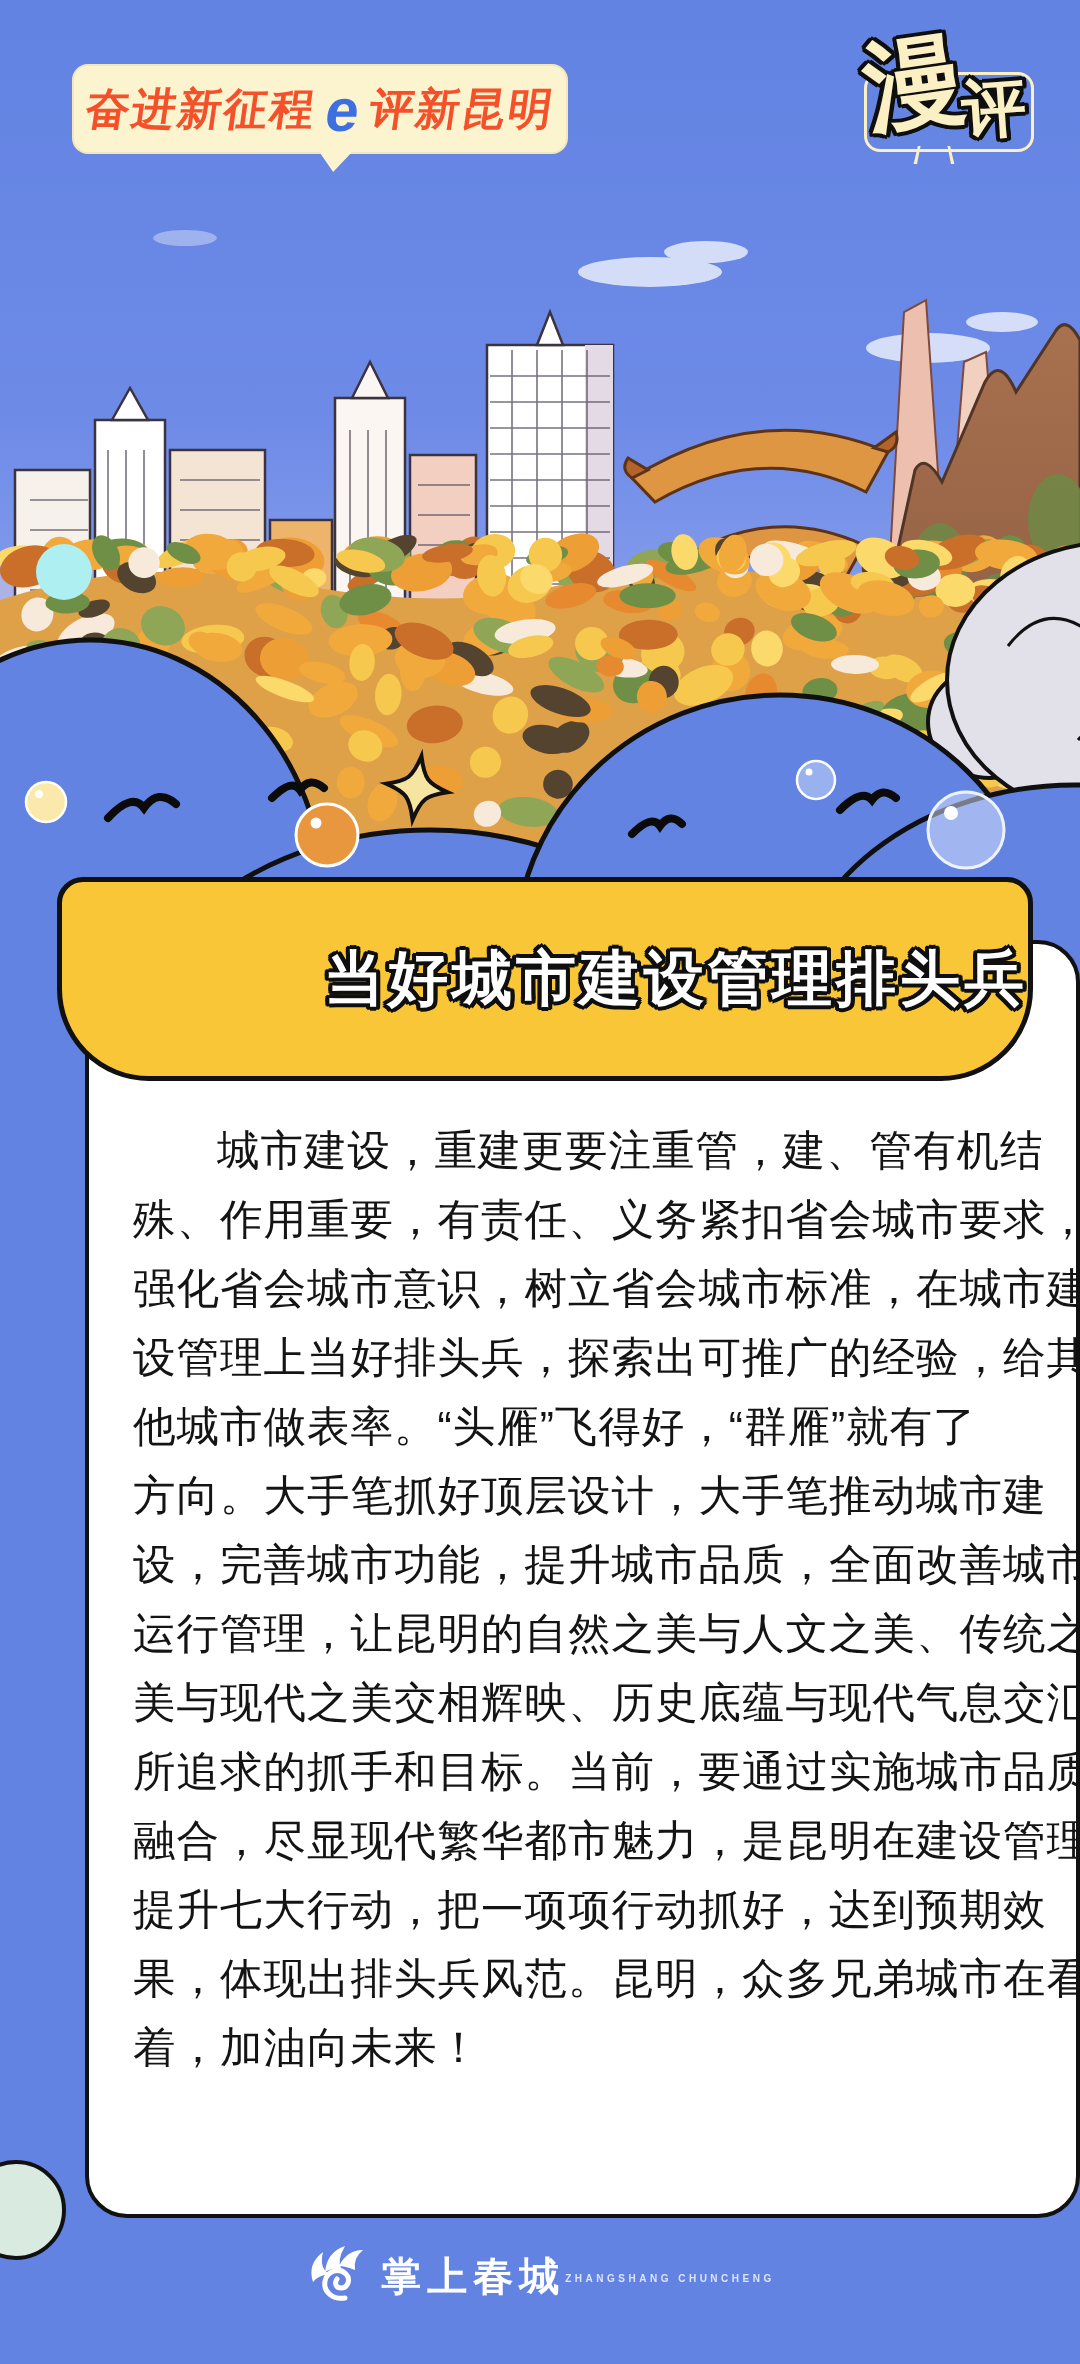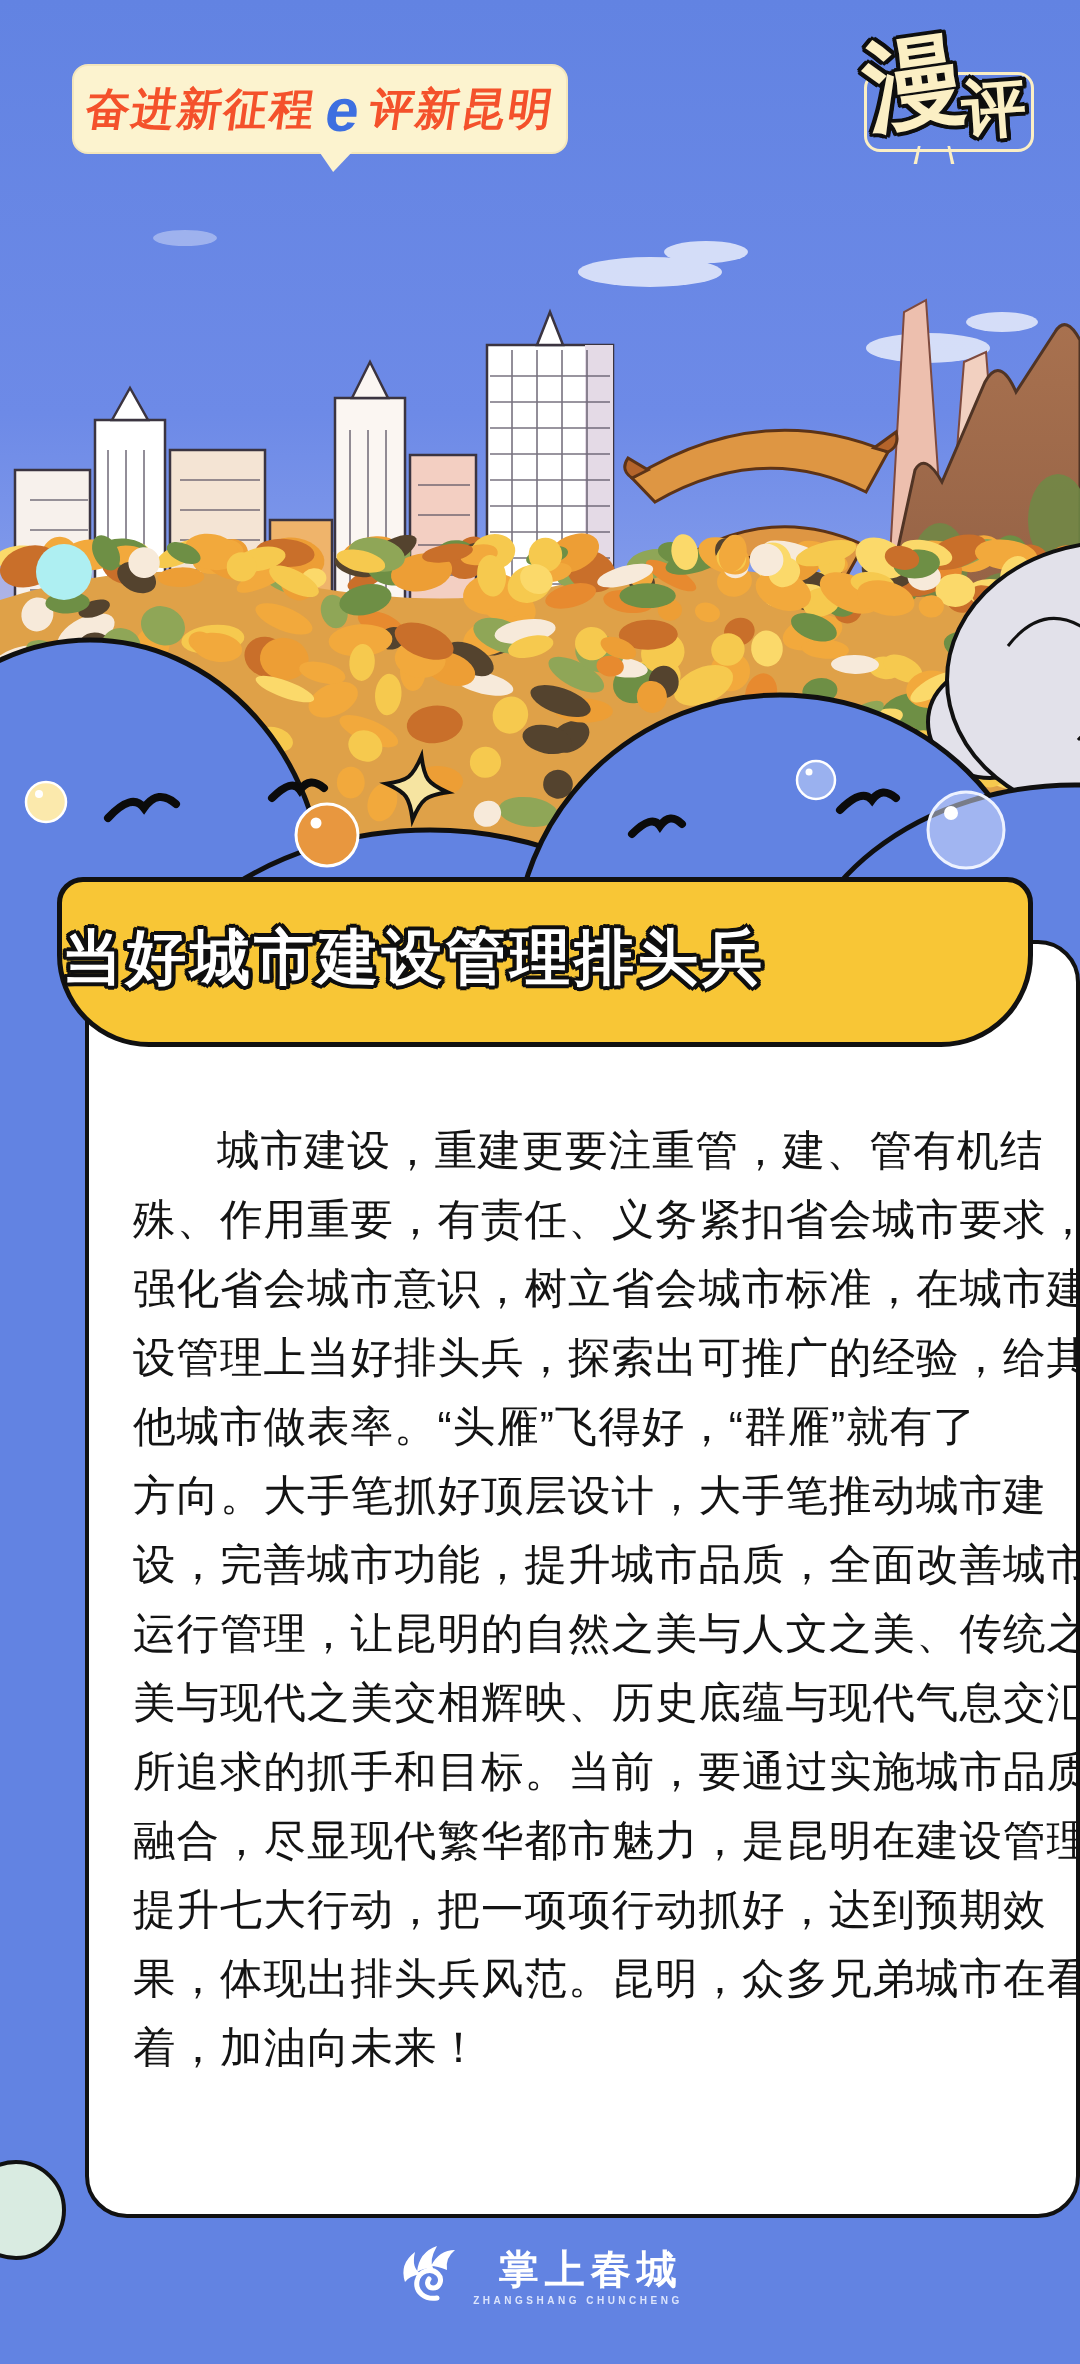--- a/index.html
+++ b/index.html
@@ -70,26 +70,25 @@
     box-sizing:border-box;z-index:12;
   }
   .mint-circle{
     position:absolute;left:-34px;top:2160px;width:100px;height:100px;
     border-radius:50%;background:#D9EBE1;border:4px solid #111;
     box-sizing:border-box;z-index:12;
   }
   
   .banner{
     position:absolute;left:57px;top:877px;
-    width:976px;height:170px;box-sizing:border-box;
+    width:976px;height:204px;box-sizing:border-box;
     background:#F8C636;border:5px solid #111;
     border-radius:26px 26px 92px 92px;
-    display:flex;flex-direction:column;align-items:flex-start;justify-content:center;gap:12px;
+    display:flex;flex-direction:column;align-items:flex-end;justify-content:center;gap:12px;
     z-index:40;
-    font-family:Liberation Mono, monospace;
   }
   .banner .title-line{
     color:#FFFFFF;font-weight:900;line-height:1;white-space:nowrap;
   }
   .banner .line1{font-size:60px;letter-spacing:4px;}
   .banner .line2{font-size:60px;letter-spacing:2px;}
   
   .article-card{
     position:absolute;left:45px;top:940px;
     width:995px;height:1278px;box-sizing:border-box;
@@ -102,21 +101,21 @@
     font-weight:400;
   }
   .article-line{white-space:nowrap;}
   .article-line.indent{text-indent:84px;}
   
   .footer{
     position:absolute;left:0;top:2244px;width:1080px;
     display:flex;align-items:center;justify-content:center;gap:12px;
     z-index:15;
   }
-  .brand-text{display:flex;flex-direction:column;align-items:flex-end;}
+  .brand-text{display:flex;flex-direction:row;align-items:center;}
   .brand-name{
     color:#FFFFFF;font-size:40px;font-weight:800;letter-spacing:6px;line-height:1.1;
   }
   .brand-latin{
     color:#E9EFFF;font-size:10px;font-weight:700;letter-spacing:3.5px;margin-top:4px;opacity:.9;
   }
 </style>
 </head>
 <body>
 

